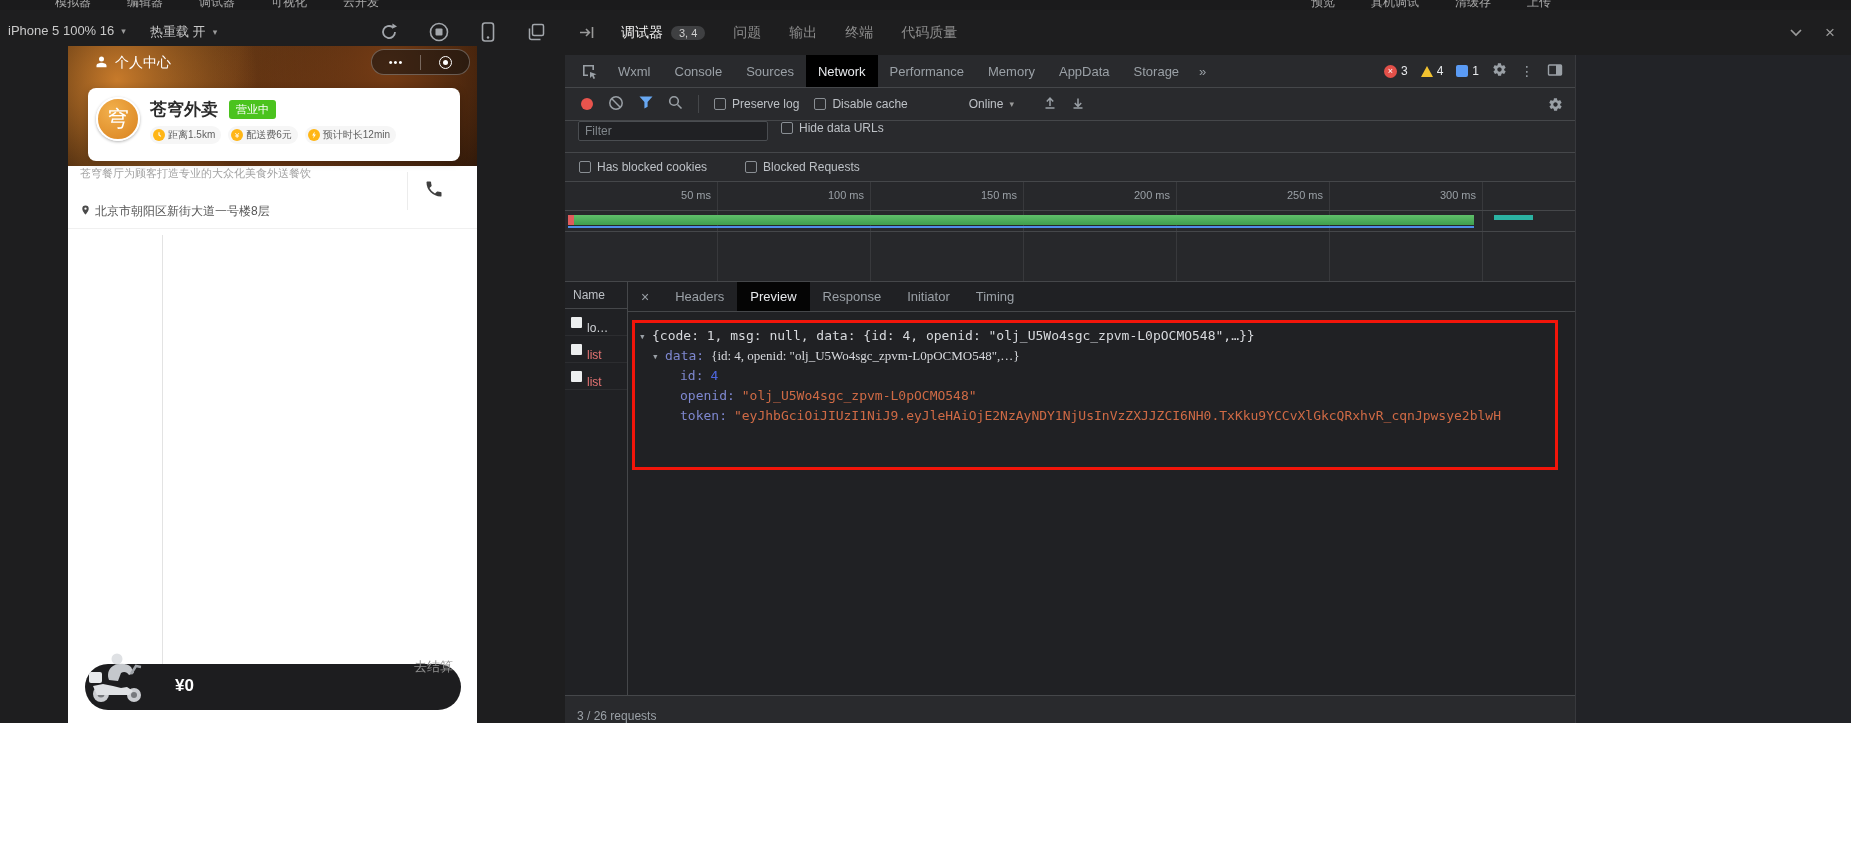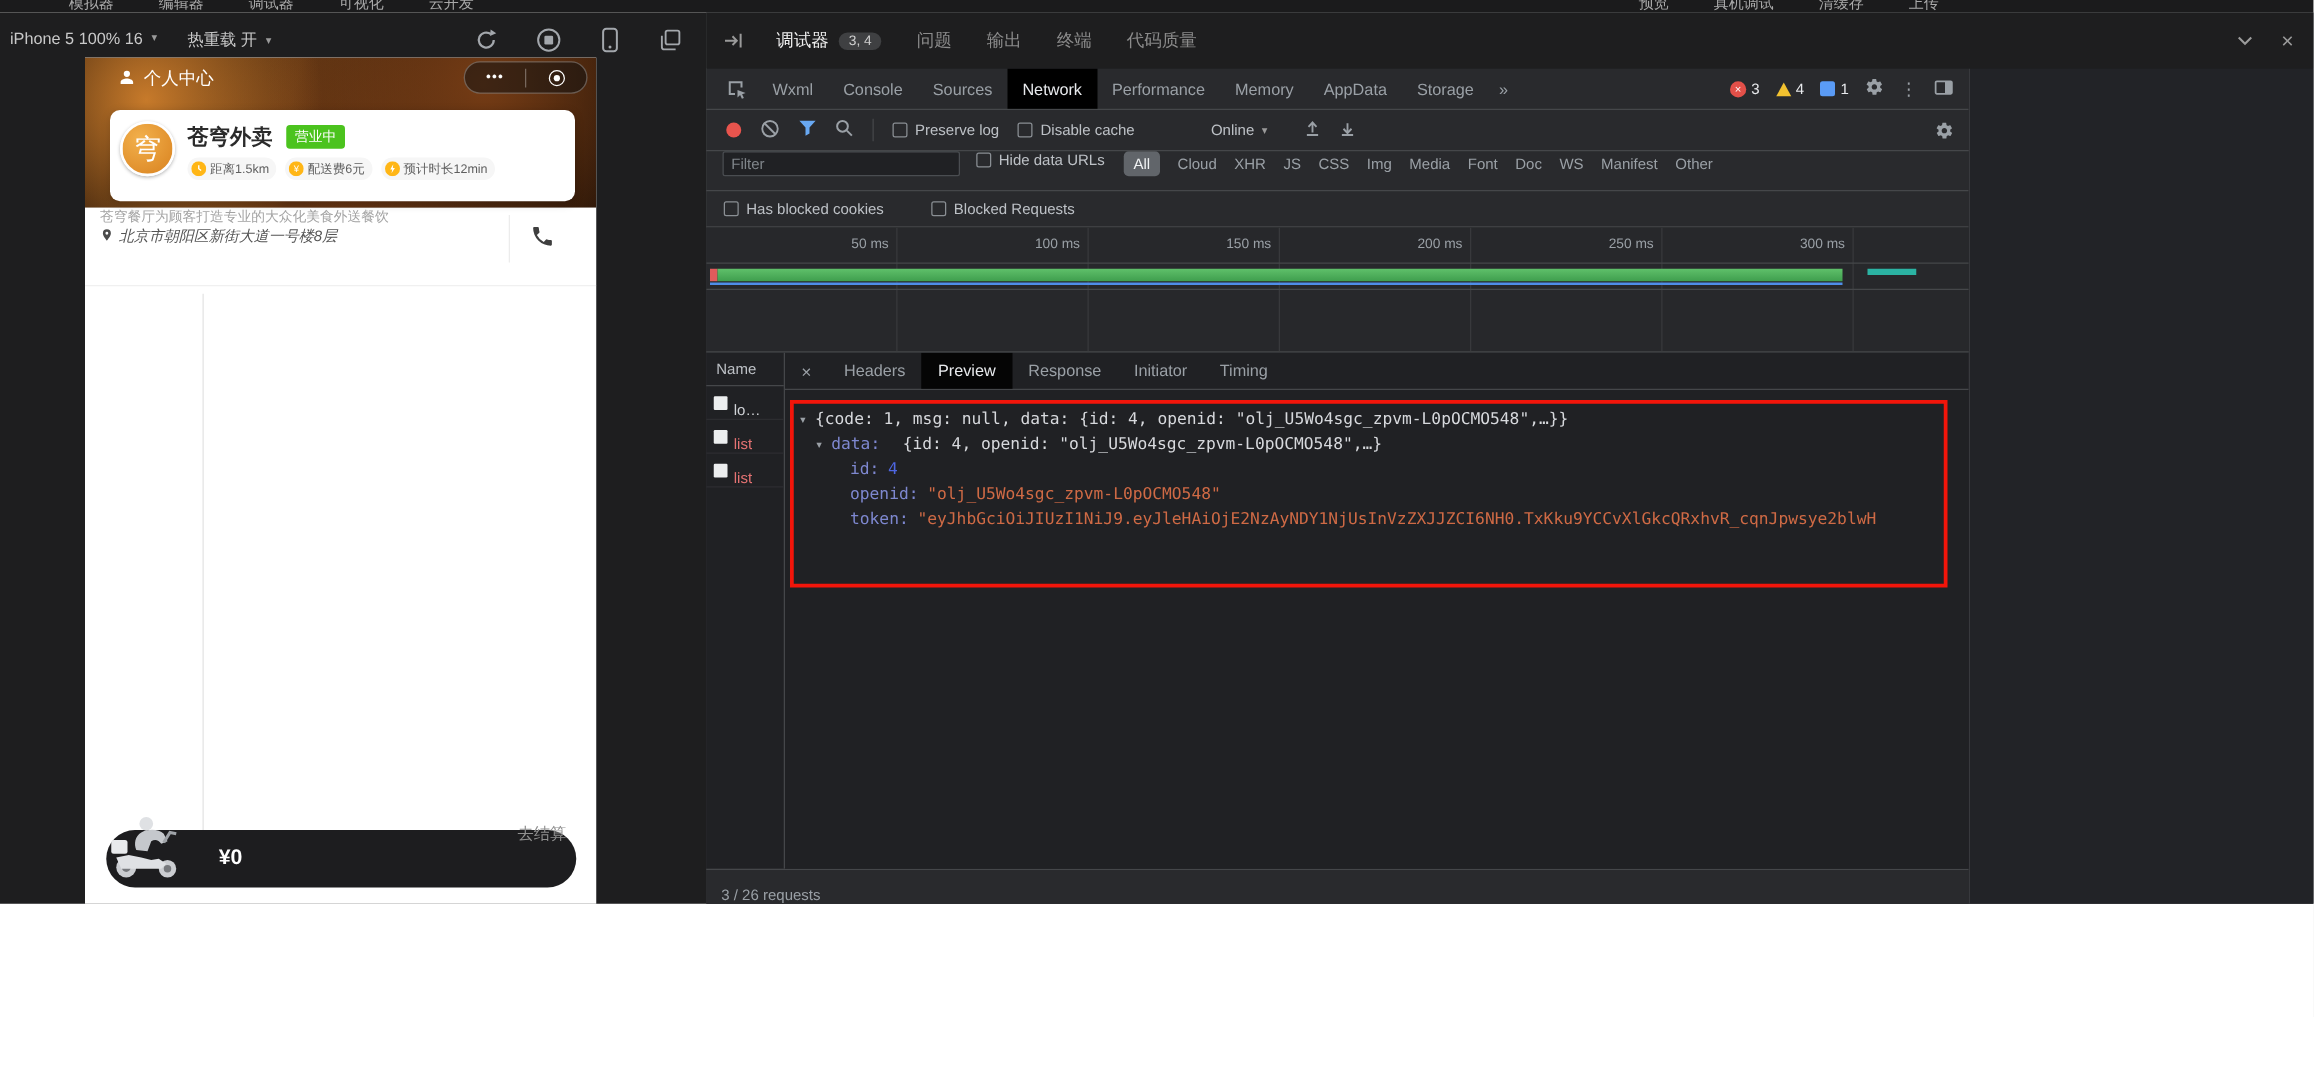--- a/index.html
+++ b/index.html
@@ -41,21 +41,21 @@
   .store-logo { position:absolute; left:8px; top:9px; width:44px; height:44px; border-radius:50%; background:radial-gradient(circle at 35% 30%,#f2b04c,#d9821f); border:2px solid #fff; box-shadow:0 1px 3px rgba(0,0,0,.3); color:#fff; display:flex; align-items:center; justify-content:center; font-family:"DejaVu Serif",serif; font-size:22px; }
   .store-line1 { position:absolute; left:62px; top:10px; display:flex; align-items:center; gap:11px; }
   .store-name { font-size:17px; font-weight:bold; color:#2b2b2b; }
   .store-status { background:#4bc31e; color:#fff; font-size:11px; padding:2px 7px; border-radius:3px; }
   .store-badges { position:absolute; left:62px; top:38px; display:flex; gap:7px; }
   .sbadge { display:flex; align-items:center; gap:3px; font-size:10px; color:#5f5f5f; background:#f6f6f6; border-radius:9px; padding:2px 6px 2px 3px; white-space:nowrap; }
   .sbadge svg { display:block; }
 
   .store-desc { position:absolute; left:12px; top:120px; width:320px; }
   .desc-text { font-size:11px; color:#a3a3a3; }
-  .addr-row { margin-top:0; display:flex; align-items:center; gap:4px; font-size:12px; color:#555;font-style:italic; }
+  .addr-row { margin-top:22px; display:flex; align-items:center; gap:4px; font-size:12px; color:#555; }
   .call-sep { position:absolute; right:69px; top:126px; width:1px; height:38px; background:#ececec; }
   .call-btn { position:absolute; right:26px; top:126px; width:34px; height:38px; display:flex; align-items:center; justify-content:center; }
   .h-divider { position:absolute; left:0; right:0; top:182px; height:1px; background:#f0f0f0; }
   .menu-vline { position:absolute; left:94px; top:189px; width:1px; height:435px; background:#e3e3e3; }
 
   .cart-bar { position:absolute; left:17px; top:618px; width:376px; height:46px; background:#1d1d1f; border-radius:23px; }
   .cart-scooter { position:absolute; left:2px; top:-16px; }
   .cart-amount { position:absolute; left:90px; top:12px; color:#fff; font-size:17px; font-weight:bold; }
   .cart-checkout { position:absolute; right:8px; top:-6px; color:#8f8f8f; font-size:13px; }
 
@@ -131,21 +131,21 @@
   .preview-box { position:absolute; left:4px; top:8px; width:926px; height:150px; border:3px solid #f2150a; overflow:hidden; padding-top:3px; }
   .jline { height:20px; line-height:20px; font-family:"DejaVu Sans Mono",monospace; font-size:13px; white-space:nowrap; color:#d7d9dd; }
   .ind1 { padding-left:4px; }  .ind2 { padding-left:31px; }
   .ind3 { padding-left:17px; } .ind4 { padding-left:45px; }
   .j-arrow { display:inline-block; width:13px; color:#9aa0a6; font-size:11px; }
   .j-key { color:#7e88d0; }
   .j-num { color:#4e66e0; margin-left:7px; }
   .j-str { color:#cf6a45; margin-left:7px; }
   .j-null { color:#d7d9dd; margin-left:7px; }
   .j-plain { color:#d7d9dd; }
-  .jsp { margin-left:18px; }
+  .jsp { margin-left:7px;font-family:Liberation Serif, serif; }
 
   .dt-statusbar { height:28px; border-top:1px solid #45474a; background:#292a2d; display:flex; align-items:flex-end; padding-left:12px; font-size:12px; color:#9aa0a6; }
 </style>
 </head>
 <body>
 
 <div id="root">
 
   <div class="top-menu">
     <div class="tm-left">
@@ -406,34 +406,20 @@
               </svg>
             </span>
         </div>
 
         <div class="dt-filter-row">
           <input class="filter-input" placeholder="Filter" style="">
           <span class="cb-item">
               <span class="cb"></span>
               <span>Hide data URLs</span>
             </span>
-          <span class="chips">
-            <span class="chip active">All</span>
-            <span class="chip">Cloud</span>
-            <span class="chip">XHR</span>
-            <span class="chip">JS</span>
-            <span class="chip">CSS</span>
-            <span class="chip">Img</span>
-            <span class="chip">Media</span>
-            <span class="chip">Font</span>
-            <span class="chip">Doc</span>
-            <span class="chip">WS</span>
-            <span class="chip">Manifest</span>
-            <span class="chip">Other</span>
-          </span>
         </div>
 
         <div class="dt-blocked-row">
           <span class="cb-item">
               <span class="cb"></span>
               <span>Has blocked cookies</span>
             </span>
           <span class="cb-item">
               <span class="cb"></span>
               <span>Blocked Requests</span>

